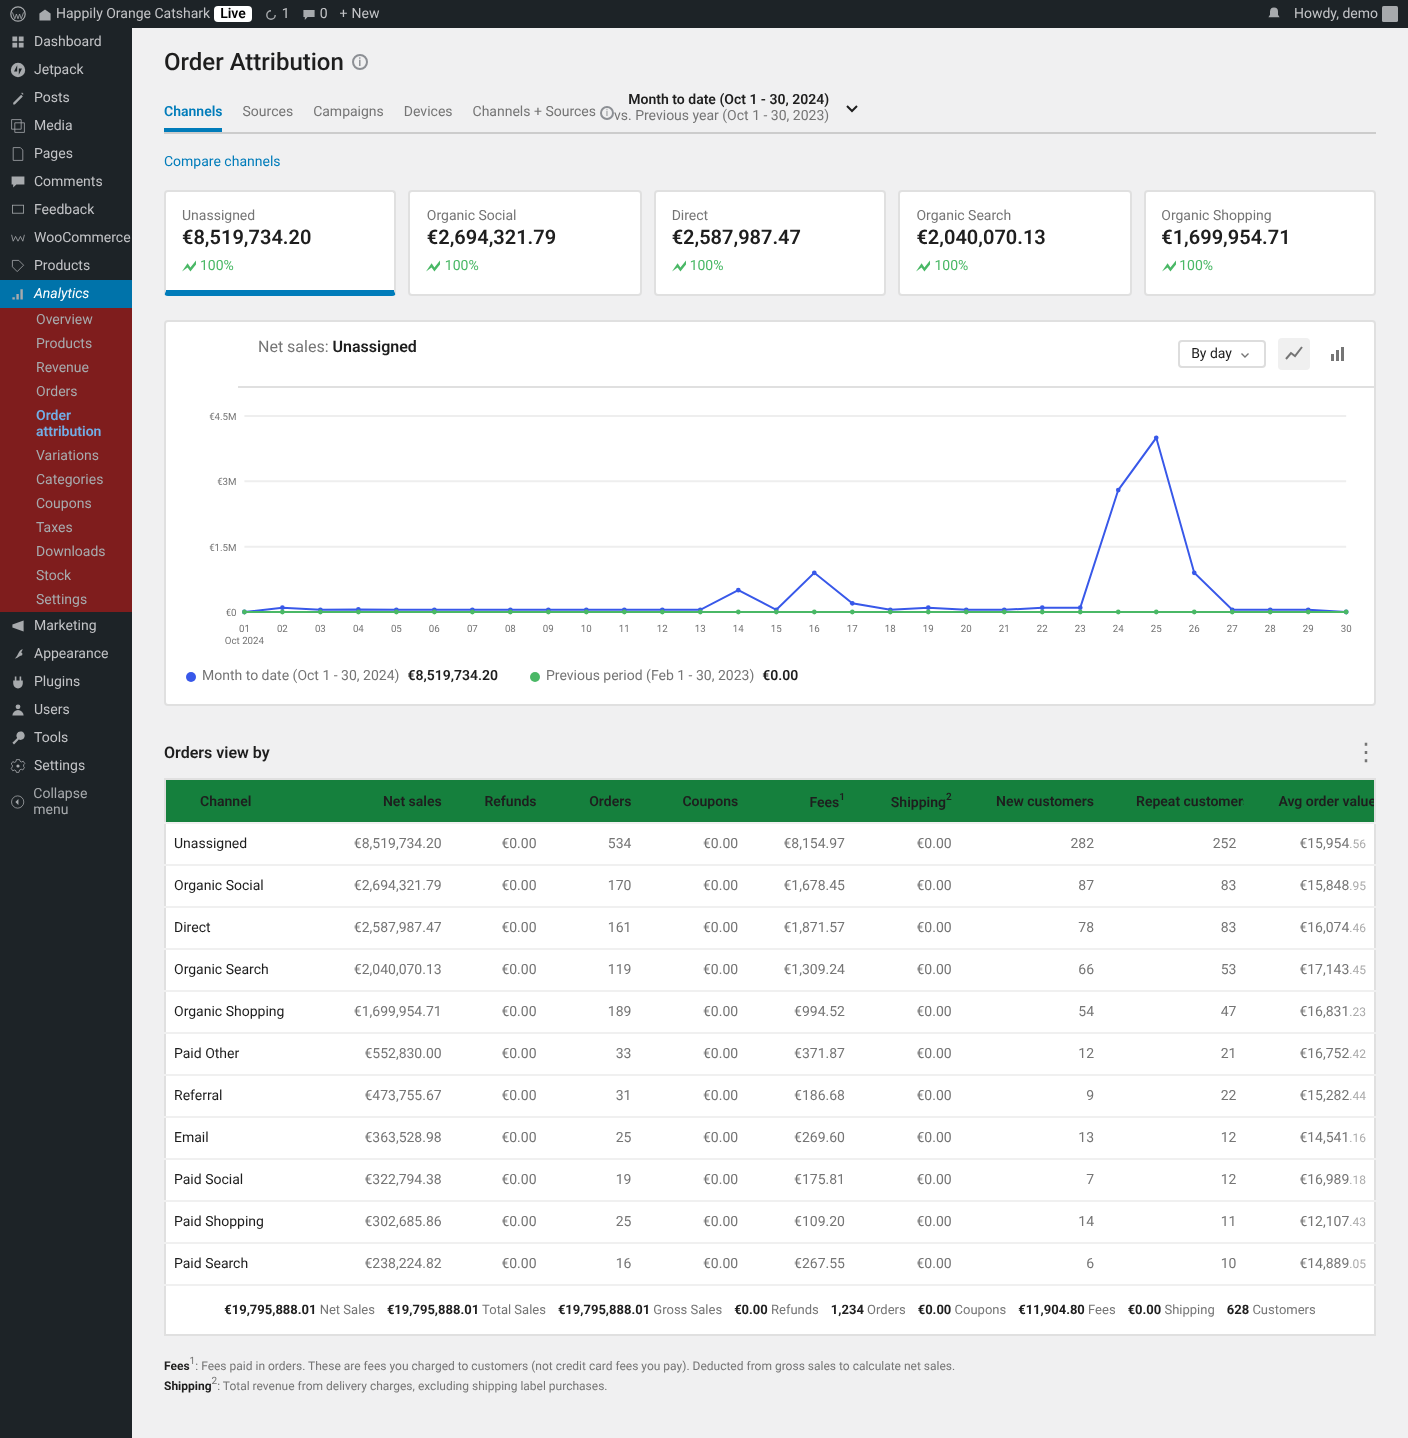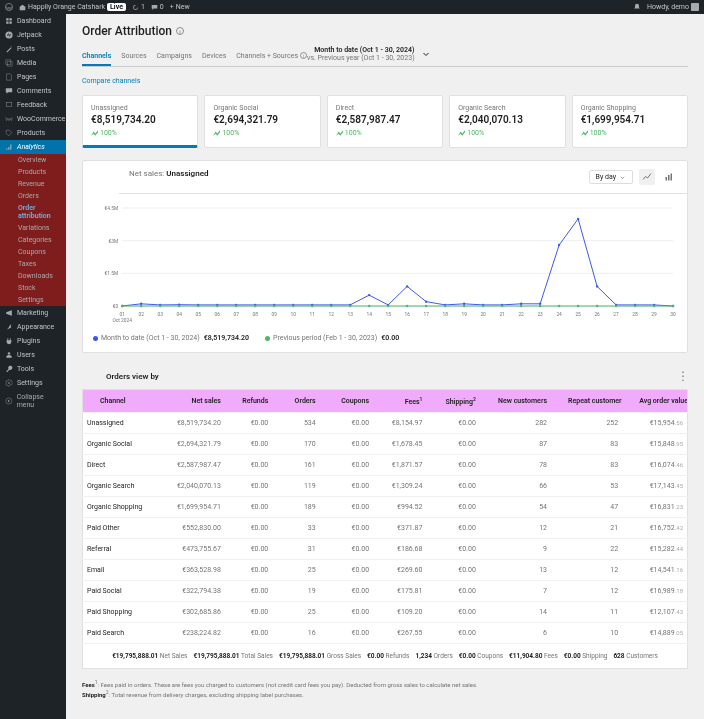--- a/index.html
+++ b/index.html
@@ -44,27 +44,27 @@
   .panel-hdr .title b { color:#1e1e1e; font-weight:600; }
   .panel-controls { display:flex; align-items:center; gap:6px; }
   .select-like { border:1px solid #ddd; padding:2px 6px; font-size:7px; border-radius:2px; display:flex; align-items:center; gap:3px; cursor:pointer;}
   .icon-btn { width:16px; height:16px; display:inline-flex; align-items:center; justify-content:center; cursor:pointer; border-radius:2px;}
   .icon-btn.active { background:#f0f0f0; }
   .chart-wrap { padding: 10px; }
   svg.chart { width:100%; height:120px; display:block; }
   .legend { display:flex; gap:16px; padding:0 10px 10px; font-size:7px; color:#757575; align-items:center;}
   .legend .dot { width:5px; height:5px; border-radius:50%; display:inline-block; margin-right:3px; vertical-align:middle;}
   .legend .val { color:#1e1e1e; font-weight:600; margin-left:4px;}
-  .orders-hdr { display:flex; justify-content:space-between; align-items:center; margin-top:16px;margin-left:24px; }
+  .orders-hdr { display:flex; justify-content:space-between; align-items:center; margin-top:16px; }
   .orders-hdr .title { font-size:8px; font-weight:600; }
   .kebab { font-size:12px; cursor:pointer; color:#757575; letter-spacing:-1px; }
   table.orders { width:100%; background:#fff; border:1px solid #e0e0e0; border-collapse:collapse; margin-top:6px; font-size:7px; table-layout:fixed;}
   table.orders th, table.orders td { padding:6px 4px; text-align:right; border-bottom:1px solid #f0f0f0; white-space:nowrap; overflow:hidden; }
   table.orders th:first-child, table.orders td:first-child { text-align:left; }
-  table.orders th { font-weight:600; color:#1e1e1e; background:#f0abfc;padding-left:17px; }
+  table.orders th { font-weight:600; color:#1e1e1e; background:#15803d;padding-left:17px; }
   table.orders td { color:#757575; }
   table.orders td:first-child { color:#1e1e1e; }
   table.orders td.avg { font-size:7px; }
   table.orders td.avg .cents { font-size:6px; color:#aaa; }
   .totals-row { font-size:7px; padding:8px 6px; background:#fff; border:1px solid #e0e0e0; border-top:none; display:flex; flex-wrap:nowrap; gap:6px; justify-content:center; overflow:hidden;}
   .totals-row span b { font-weight:700; color:#1e1e1e; }
   .totals-row span { color:#757575; white-space:nowrap; font-size:6.5px;}
   .footnotes { font-size:6px; color:#757575; margin-top:10px; line-height:1.5;}
   .footnotes b { color:#1e1e1e; }
   sup { font-size:5px; }

